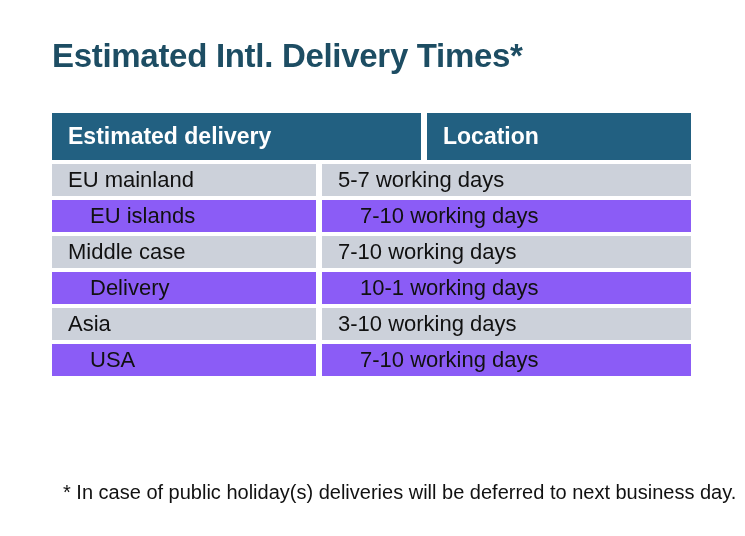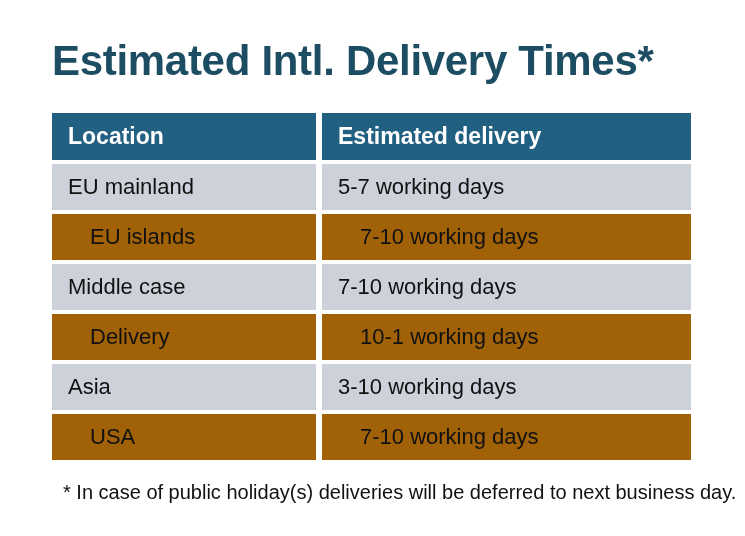--- a/index.html
+++ b/index.html
@@ -16,39 +16,39 @@
   .page {
     position: relative;
     width: 745px;
     height: 536px;
     box-sizing: border-box;
   }
   .page-title {
     position: absolute;
     left: 52px;
     top: 37px;
-    font-size: 42px;
+    font-size: 33px;
     font-weight: bold;
     letter-spacing: -0.3px;
     color: #1d4d63;
     white-space: nowrap;
   }
   .delivery-table {
     position: absolute;
     left: 52px;
     top: 113px;
     width: 639px;
     display: flex;
     flex-direction: column;
     gap: 4px;
   }
   .table-row {
     display: flex;
     gap: 6px;
-    height: 46px;
+    height: 32px;
   }
   .table-row.header-row {
     height: 47px;
   }
   .cell {
     display: flex;
     align-items: center;
     box-sizing: border-box;
     padding-left: 16px;
     font-size: 22px;
@@ -67,21 +67,21 @@
   .header-row .cell {
     background: #226081;
     color: #ffffff;
     font-weight: bold;
     font-size: 23px;
   }
   .row-odd .cell {
     background: #ccd1da;
   }
   .row-even .cell {
-    background: #a16207;
+    background: #8b5cf6;
     padding-left: 38px;
   }
   .footnote {
     position: absolute;
     left: 63px;
     top: 481px;
     font-size: 20px;
     color: #111111;
     white-space: nowrap;
   }
@@ -89,22 +89,22 @@
 </head>
 <body>
 
 <div class="page">
 
   <div class="page-title">Estimated Intl. Delivery Times*</div>
 
   <div class="delivery-table">
 
     <div class="table-row header-row">
+      <div class="cell cell-delivery">Estimated delivery</div>
       <div class="cell cell-location">Location</div>
-      <div class="cell cell-delivery">Estimated delivery</div>
     </div>
 
     <div class="table-row row-odd">
       <div class="cell cell-location">EU mainland</div>
       <div class="cell cell-delivery">5-7 working days</div>
     </div>
 
     <div class="table-row row-even">
       <div class="cell cell-location">EU islands</div>
       <div class="cell cell-delivery">7-10 working days</div>

